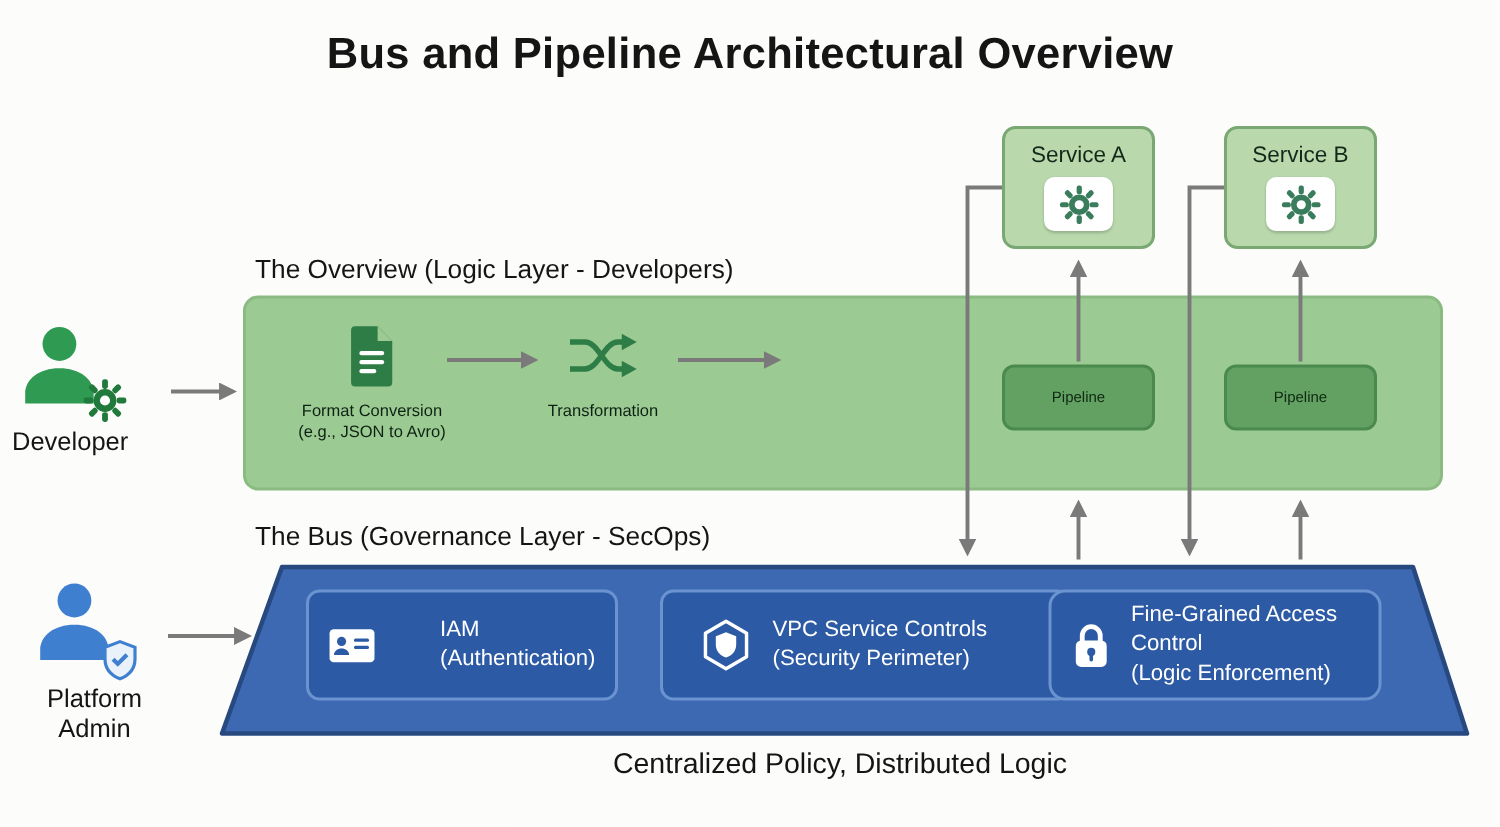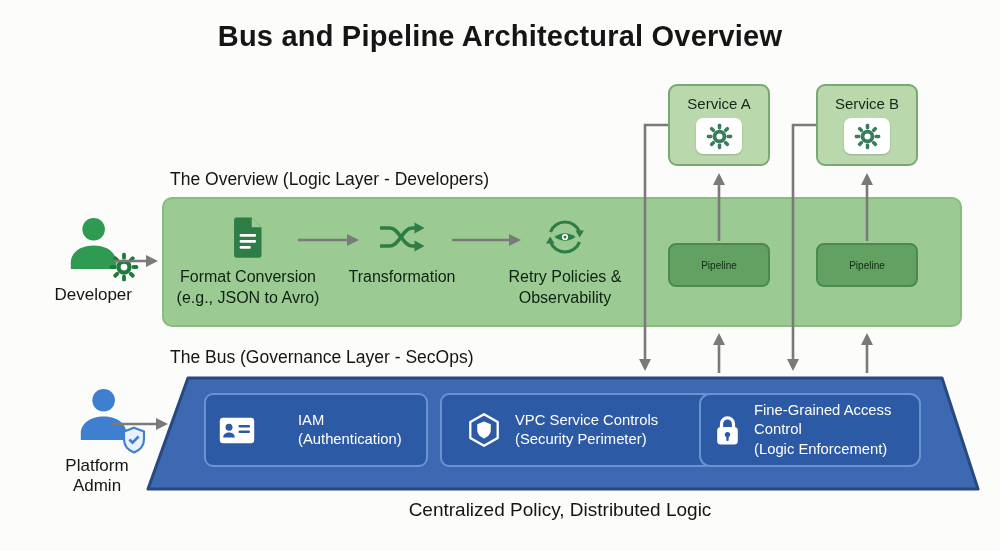--- a/index.html
+++ b/index.html
@@ -12,21 +12,21 @@
   .layer-label { position:absolute; font-size:17.5px; font-weight:500; color:var(--text-dark,#1c1c1c); }
   .pipeline-label { left:170px; top:169px; }
   .bus-label { left:170px; top:347px; }
 
   .green-band { position:absolute; left:162px; top:197px; width:800px; height:130px;
                 background:var(--band-green,#9cca93); border:2px solid var(--band-green-border,#8abb81);
                 border-radius:10px; z-index:1; }
 
   .step { position:absolute; z-index:2; display:flex; flex-direction:column; align-items:center; }
   .icon-slot { height:46px; display:flex; align-items:center; justify-content:center; }
-  .step-text { margin-top:7px; text-align:center; font-size:16px; font-weight:500;
+  .step-text { margin-top:7px; text-align:center; font-size:11px; font-weight:500;
                color:var(--text-on-green,#0e2213); line-height:1.3; }
   .step-line:empty { display:none; }
   .step1 { left:168px; top:214px; width:160px; }
   .step2 { left:337px; top:214px; width:130px; }
   .step3 { left:490px; top:214px; width:150px; }
 
   .pipeline-box { position:absolute; z-index:2; width:102px; height:44px;
                   background:var(--pipeline-box,#63a163); border:2px solid var(--pipeline-box-border,#4a8a4e);
                   border-radius:8px; display:flex; align-items:center; justify-content:center;
                   font-size:10px; font-weight:500; color:#102a12; }
@@ -43,29 +43,29 @@
                   display:flex; align-items:center; justify-content:center; box-shadow:0 1px 2px rgba(0,0,0,.2); }
 
   .bus-shape-svg { position:absolute; left:146px; top:375px; z-index:1; }
   .bus-shape { fill:var(--bus-blue,#3d69b2); stroke:var(--bus-blue-border,#27497f);
                stroke-width:3; stroke-linejoin:round; }
 
   .control-box { position:absolute; z-index:2; height:74px; top:393px;
                  background:var(--control-box,#2d5aa4); border:2px solid var(--control-box-border,#6a93cf);
                  border-radius:9px; display:flex; align-items:center; gap:13px; padding:0 13px;
                  color:var(--text-on-blue,#ffffff); }
-  .control-iam  { left:204px; width:224px;gap:43px; }
+  .control-iam  { left:204px; width:208px;gap:43px; }
   .control-vpc  { left:440px; width:274px;padding-left:24px; }
   .control-fgac { left:699px; width:222px;border-radius:11px; }
   .control-text { font-size:14.8px; line-height:1.3; }
   .control-title { font-weight:500; }
   .control-sub { font-weight:400; }
   .control-fgac .control-text { max-width:152px; }
 
-  .actor { position:absolute; width:124px; display:flex; flex-direction:column; align-items:flex-end; z-index:2; }
+  .actor { position:absolute; width:124px; display:flex; flex-direction:column; align-items:flex-start; z-index:2; }
   .actor-developer { left:8px; top:212px; }
   .actor-admin { left:18px; top:383px; }
   .actor-figure { position:relative; width:70px; height:70px; }
   .actor-label { margin-top:3px; font-size:17px; font-weight:500; color:var(--text-dark,#151515);
                  text-align:center; line-height:1.2; }
   .actor-admin .actor-label { max-width:90px; }
   .badge { position:absolute; }
   .gear-badge { right:-7px; bottom:0; }
   .shield-badge { right:-7px; bottom:-2px; }
 
@@ -140,37 +140,20 @@
         <path class="fill-icongreen" d="M36.5 1.5L46.5 7l-10 5.5z"></path>
         <path class="fill-icongreen" d="M36.5 19.5L46.5 25l-10 5.5z"></path>
       </svg>
     </div>
     <div class="step-text">
       <div class="step-line">Transformation</div>
 
     </div>
   </div>
 
-  <div class="step step3">
-    <div class="icon-slot">
-      <svg width="42" height="42" viewBox="0 0 42 42">
-        <path class="stroke-icongreen" stroke-width="3.2" d="M6.5 16A15.5 15.5 0 0 1 35.5 16"></path>
-        <path class="stroke-icongreen" stroke-width="3.2" d="M35.5 26A15.5 15.5 0 0 1 6.5 26"></path>
-        <path class="fill-icongreen" d="M31.5 14.5L40 14.5 35.7 21.5z"></path>
-        <path class="fill-icongreen" d="M2 27.5L10.5 27.5 6.2 20.5z"></path>
-        <path class="fill-icongreen" d="M10.5 21q10.5-7.5 21 0q-10.5 7.5-21 0z"></path>
-        <circle class="fill-white" cx="21" cy="21" r="3.1"></circle>
-        <circle class="fill-icongreen" cx="21" cy="21" r="1.5"></circle>
-      </svg>
-    </div>
-    <div class="step-text">
-      <div class="step-line">Retry Policies &amp;</div>
-      <div class="step-line">Observability</div>
-    </div>
-  </div>
 
   <div class="pipeline-box pipeline-1">
     <span>Pipeline</span>
   </div>
   <div class="pipeline-box pipeline-2">
     <span>Pipeline</span>
   </div>
 
   <div class="service service-b">
     <div class="service-label">Service B</div>

